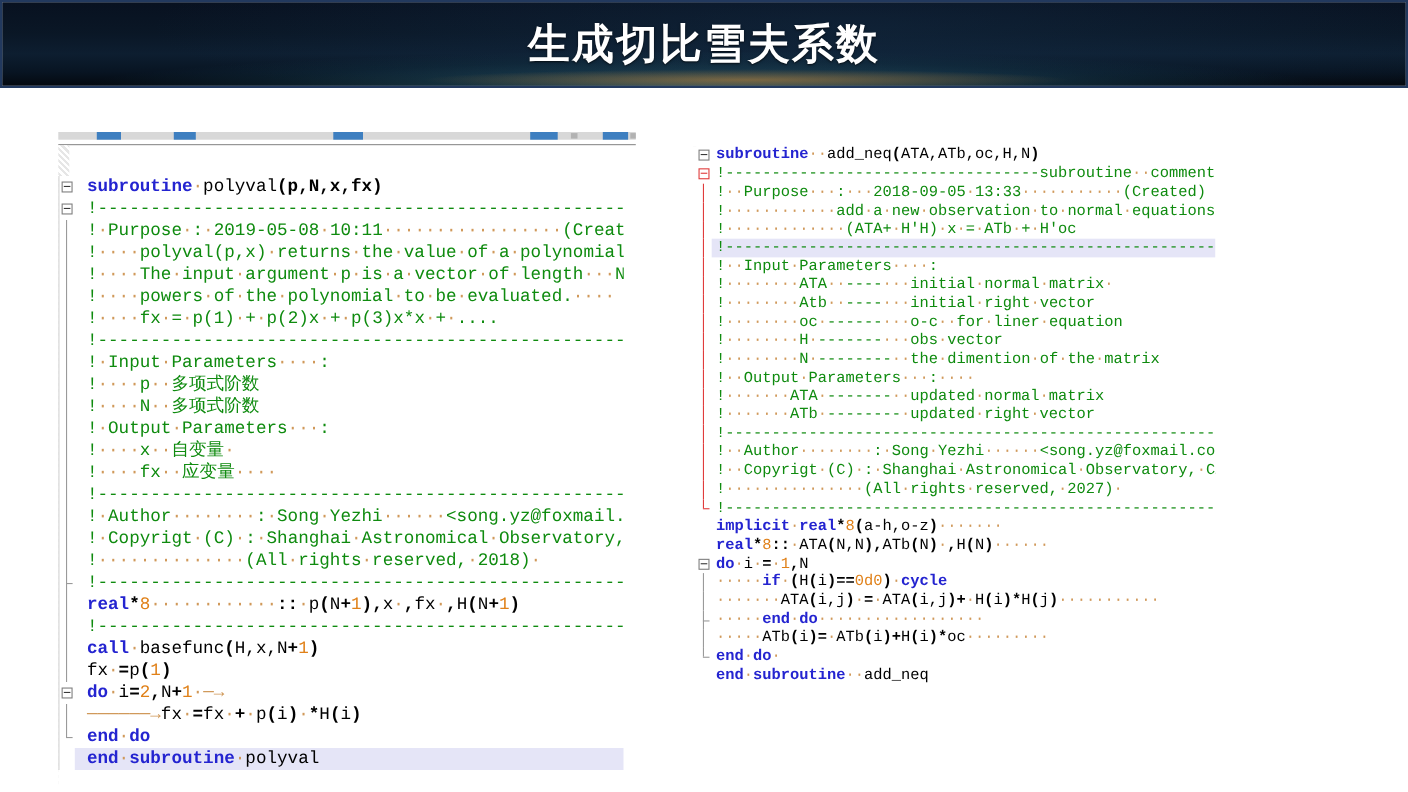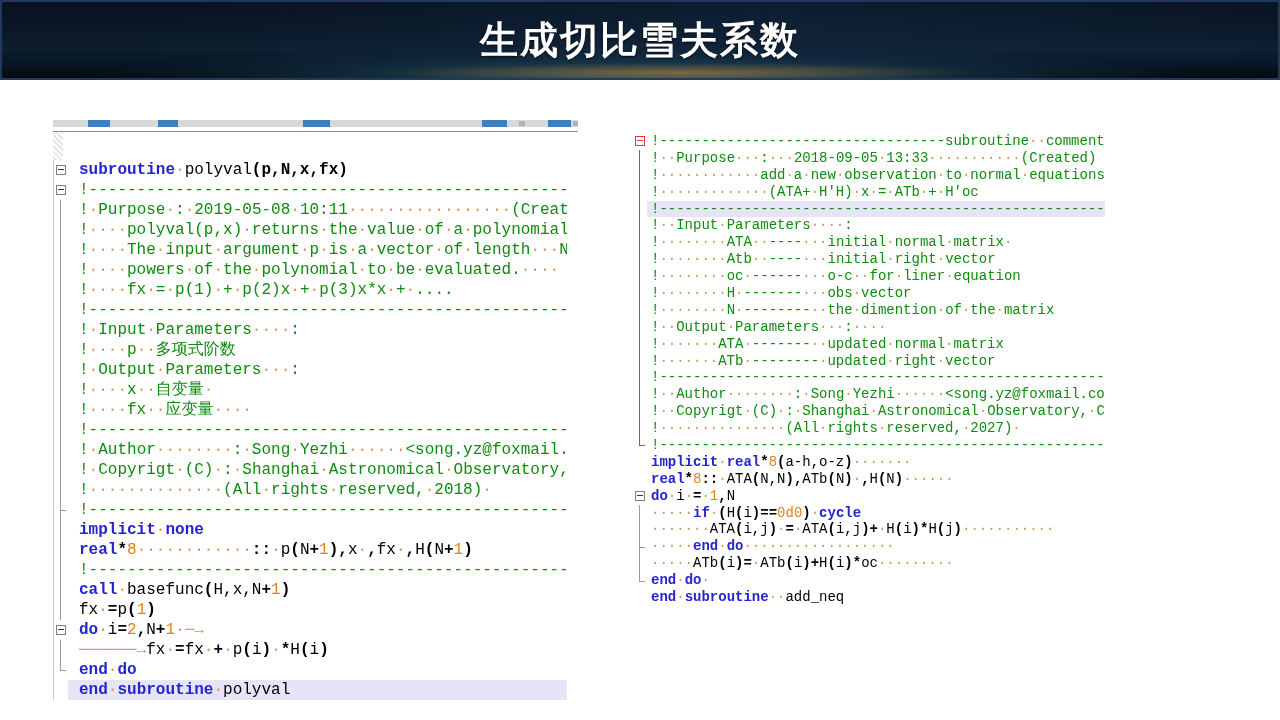--- a/index.html
+++ b/index.html
@@ -117,20 +117,24 @@
     <div class="row">
       <span class="mk l"></span>
       <span class="code"><span class="tc">!</span><span class="tw">·</span><span class="tc">Input</span><span class="tw">·</span><span class="tc">Parameters</span><span class="tw">····</span><span class="tc">:</span></span>
     </div>
     <div class="row">
       <span class="mk l"></span>
       <span class="code"><span class="tc">!</span><span class="tw">····</span><span class="tc">p</span><span class="tw">··</span><span class="tc">多项式阶数</span></span>
     </div>
     <div class="row">
       <span class="mk l"></span>
+      <span class="code"><span class="tc">!</span><span class="tw">····</span><span class="tc">N</span><span class="tw">··</span><span class="tc">多项式阶数</span></span>
+    </div>
+    <div class="row">
+      <span class="mk l"></span>
       <span class="code"><span class="tc">!</span><span class="tw">·</span><span class="tc">Output</span><span class="tw">·</span><span class="tc">Parameters</span><span class="tw">···</span><span class="tc">:</span></span>
     </div>
     <div class="row">
       <span class="mk l"></span>
       <span class="code"><span class="tc">!</span><span class="tw">····</span><span class="tc">x</span><span class="tw">··</span><span class="tc">自变量</span><span class="tw">·</span></span>
     </div>
     <div class="row">
       <span class="mk l"></span>
       <span class="code"><span class="tc">!</span><span class="tw">····</span><span class="tc">fx</span><span class="tw">··</span><span class="tc">应变量</span><span class="tw">····</span></span>
     </div>
@@ -146,24 +150,20 @@
       <span class="mk l"></span>
       <span class="code"><span class="tc">!</span><span class="tw">·</span><span class="tc">Copyrigt</span><span class="tw">·</span><span class="tc">(C)</span><span class="tw">·</span><span class="tc">:</span><span class="tw">·</span><span class="tc">Shanghai</span><span class="tw">·</span><span class="tc">Astronomical</span><span class="tw">·</span><span class="tc">Observatory,</span></span>
     </div>
     <div class="row">
       <span class="mk l"></span>
       <span class="code"><span class="tc">!</span><span class="tw">··············</span><span class="tc">(All</span><span class="tw">·</span><span class="tc">rights</span><span class="tw">·</span><span class="tc">reserved,</span><span class="tw">·</span><span class="tc">2018)</span><span class="tw">·</span></span>
     </div>
     <div class="row">
       <span class="mk t"></span>
       <span class="code"><span class="tc">!------------------------------------------------------------</span></span>
-    </div>
-    <div class="row">
-      <span class="mk l"></span>
-      <span class="code"><span class="tk">implicit</span><span class="tw">·</span><span class="tk">none</span></span>
     </div>
     <div class="row">
       <span class="mk l"></span>
       <span class="code"><span class="tk">real</span><span class="to">*</span><span class="tn">8</span><span class="tw">············</span><span class="to">::</span><span class="tw">·</span><span class="ti">p</span><span class="to">(</span><span class="ti">N</span><span class="to">+</span><span class="tn">1</span><span class="to">),</span><span class="ti">x</span><span class="tw">·</span><span class="to">,</span><span class="ti">fx</span><span class="tw">·</span><span class="to">,</span><span class="ti">H</span><span class="to">(</span><span class="ti">N</span><span class="to">+</span><span class="tn">1</span><span class="to">)</span></span>
     </div>
     <div class="row">
       <span class="mk l"></span>
       <span class="code"><span class="tc">!------------------------------------------------------------</span></span>
     </div>
     <div class="row">
@@ -188,20 +188,24 @@
     </div>
     <div class="row">
       <span class="mk "></span>
       <span class="code hl"><span class="tk">end</span><span class="tw">·</span><span class="tk">subroutine</span><span class="tw">·</span><span class="ti">polyval</span></span>
     </div>
   </div>
 
 <div id="rightStrip"></div>
 <div id="rightPanel" class="panel">
     <div class="row">
+      <span class="mk b"></span>
+      <span class="code"><span class="tk">subroutine</span><span class="tw">··</span><span class="ti">add_neq</span><span class="to">(</span><span class="ti">ATA,ATb,oc,H,N</span><span class="to">)</span></span>
+    </div>
+    <div class="row">
       <span class="mk B"></span>
       <span class="code"><span class="tc">!----------------------------------subroutine</span><span class="tw">··</span><span class="tc">comments</span></span>
     </div>
     <div class="row">
       <span class="mk lr"></span>
       <span class="code"><span class="tc">!</span><span class="tw">··</span><span class="tc">Purpose</span><span class="tw">···</span><span class="tc">:</span><span class="tw">···</span><span class="tc">2018-09-05</span><span class="tw">·</span><span class="tc">13:33</span><span class="tw">···········</span><span class="tc">(Created)</span></span>
     </div>
     <div class="row">
       <span class="mk lr"></span>
       <span class="code"><span class="tc">!</span><span class="tw">············</span><span class="tc">add</span><span class="tw">·</span><span class="tc">a</span><span class="tw">·</span><span class="tc">new</span><span class="tw">·</span><span class="tc">observation</span><span class="tw">·</span><span class="tc">to</span><span class="tw">·</span><span class="tc">normal</span><span class="tw">·</span><span class="tc">equations</span></span>

